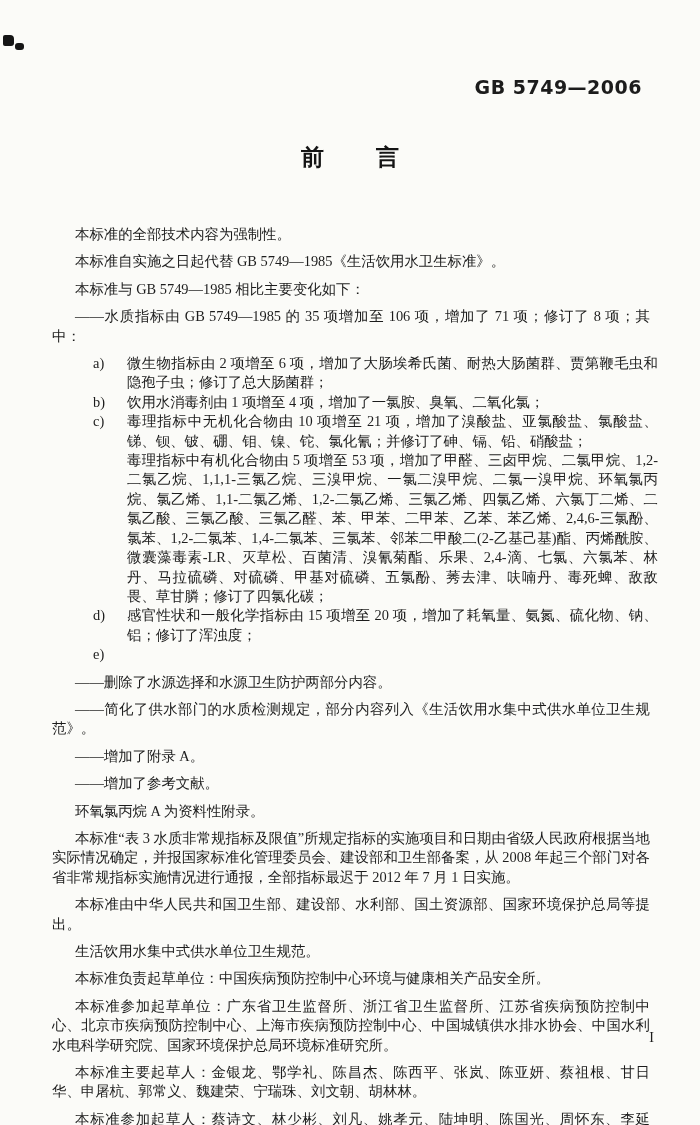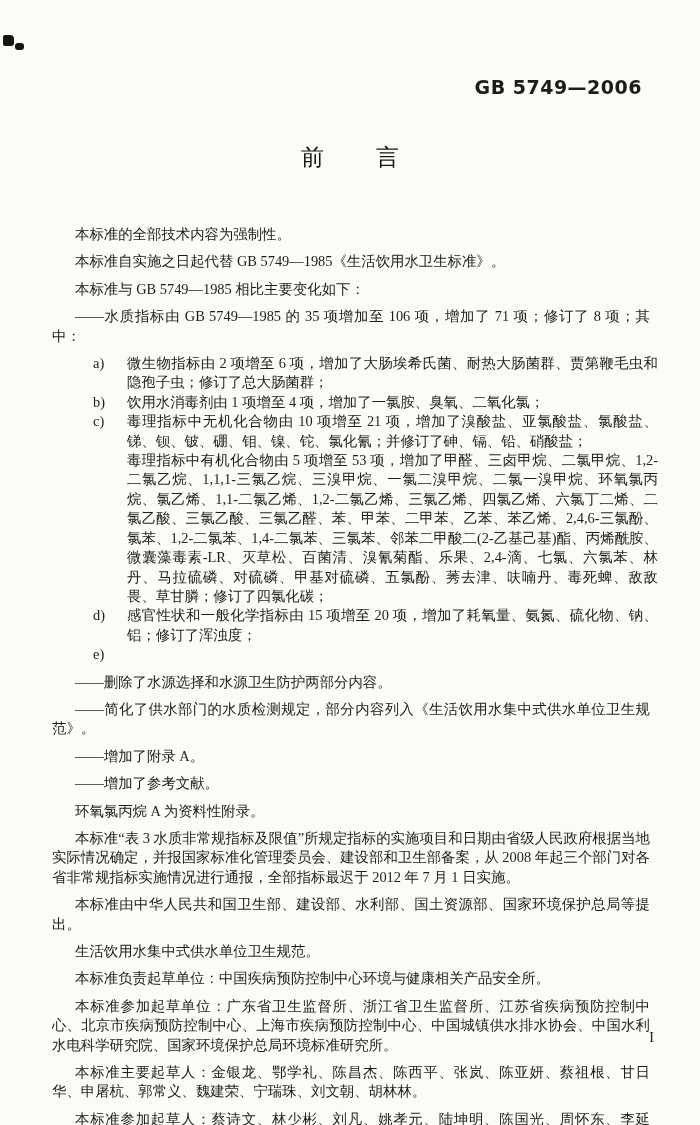--- a/index.html
+++ b/index.html
@@ -29,21 +29,21 @@
     letter-spacing: 0.5px;
   }
   .doc-title {
     position: absolute;
     top: 142px;
     left: 0;
     width: 100%;
     margin: 0;
     text-align: center;
     font-family: "DejaVu Sans", "Liberation Sans", sans-serif;
-    font-weight: 400;
+    font-weight: 700;
     font-size: 23px;
     color: #141414;
   }
   .doc-title .t1 { margin-right: 52px; }
   .body-text {
     position: absolute;
     top: 217px;
     left: 44px;
     width: 614px;
     font-size: 14.4px;

